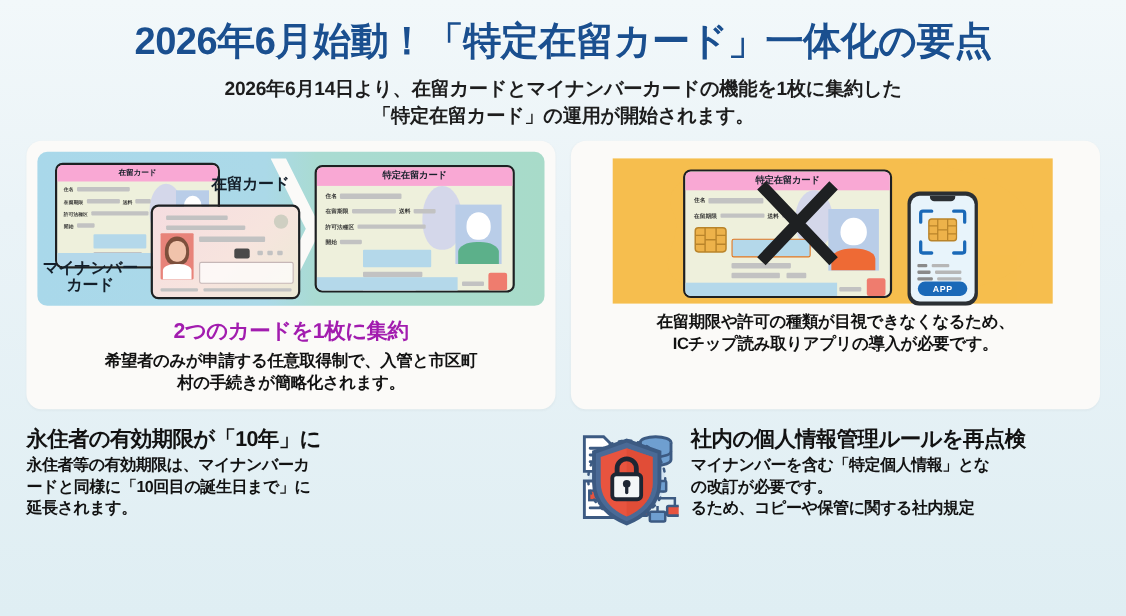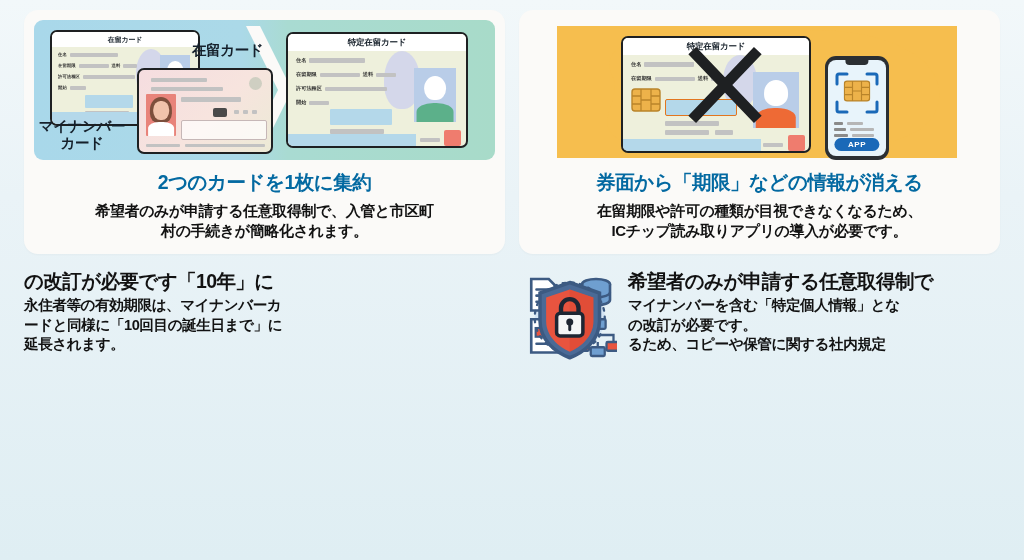--- a/index.html
+++ b/index.html
@@ -85,21 +85,21 @@
 
   
   .card {
     position: absolute;
     background: #eef0dc;
     border: 2.4px solid #1e2022;
     border-radius: 7px;
     overflow: hidden;
   }
   .card-head {
-    background: #ffffff;
+    background: #f9a8d4;
     height: 15px;
     display: flex;
     align-items: center;
     justify-content: center;
   }
   .card-head-title {
     font-size: 7px;
     font-weight: 800;
     color: #16202a;
     letter-spacing: -0.2px;
@@ -215,21 +215,21 @@
 
   
   .xmark { position: absolute; z-index: 8; }
 
   
   .cap-title {
     margin-top: 9px;
     text-align: center;
     font-size: 19.5px;
     font-weight: 900;
-    color: #0369a1;
+    color: #a21caf;
     letter-spacing: -0.5px;
   }
   .cap-body {
     margin-top: 5px;
     text-align: center;
     font-size: 15px;
     font-weight: 700;
     color: #121212;
     line-height: 1.36;
     letter-spacing: -0.4px;
@@ -258,20 +258,27 @@
     color: #121212;
     line-height: 1.33;
     letter-spacing: -0.45px;
   }
 </style>
 </head>
 <body>
 
 <div class="page">
 
+  <div class="header">
+    <div class="main-title">2026年6月始動！「特定在留カード」一体化の要点</div>
+    <div class="subtitle">
+      <div>2026年6月14日より、在留カードとマイナンバーカードの機能を1枚に集約した</div>
+      <div>「特定在留カード」の運用が開始されます。</div>
+    </div>
+  </div>
 
   <div class="panels">
 
     <div class="panel">
       <div class="illus illus-left">
 
         <div class="card" style="left:16px; top:10px; width:150px; height:96px;">
           <div class="card-head">
             <span class="card-head-title">在留カード</span>
           </div>
@@ -450,33 +457,32 @@
               <div style="display:flex; gap:4px; align-items:center;">
                 <span class="bar" style="width:14px; height:3px; background:#8a8a8a;"></span>
                 <span class="bar" style="width:22px; height:3px; background:#b6b6b6;"></span>
               </div>
             </div>
             <div class="app-btn">APP</div>
           </div>
         </div>
       </div>
 
-      <div class="cap-title">券面から「期限」などの情報が消える</div>
       <div class="cap-body">
         <div>在留期限や許可の種類が目視できなくなるため、</div>
         <div>ICチップ読み取りアプリの導入が必要です。</div>
       </div>
     </div>
   </div>
 
   <div class="bottom">
 
     <div class="bblock">
       <div class="btext">
-        <div class="b-title">の改訂が必要です「10年」に</div>
+        <div class="b-title">永住者の有効期限が「10年」に</div>
         <div class="b-body">
           <div>永住者等の有効期限は、マイナンバーカ</div>
           <div>ードと同様に「10回目の誕生日まで」に</div>
           <div>延長されます。</div>
         </div>
       </div>
     </div>
 
     <div class="bblock">
       <div class="bicon">
@@ -513,21 +519,21 @@
           <path d="M58,20 L85,29 V56 C85,74 70,86 58,91 C46,86 31,74 31,56 V29 Z" fill="#e8543f"></path>
           <path d="M58,20 L85,29 V56 C85,74 70,86 58,91 V20 Z" fill="#d9452f" opacity="0.45"></path>
 
           <path d="M48,48 v-7 a10,10 0 0 1 20,0 v7" stroke="#1e2633" stroke-width="5" fill="none"></path>
           <rect x="43" y="47" width="30" height="26" rx="4" fill="#f4f6f7" stroke="#1e2633" stroke-width="4"></rect>
           <circle cx="58" cy="57" r="4" fill="#1e2633"></circle>
           <path d="M58,59 v7" stroke="#1e2633" stroke-width="3.4" stroke-linecap="round"></path>
         </svg>
       </div>
       <div class="btext">
-        <div class="b-title">希望者のみが申請する任意取得制で</div>
+        <div class="b-title">社内の個人情報管理ルールを再点検</div>
         <div class="b-body">
           <div>マイナンバーを含む「特定個人情報」とな</div>
           <div>の改訂が必要です。</div>
           <div>るため、コピーや保管に関する社内規定</div>
         </div>
       </div>
     </div>
   </div>
 </div>
 

